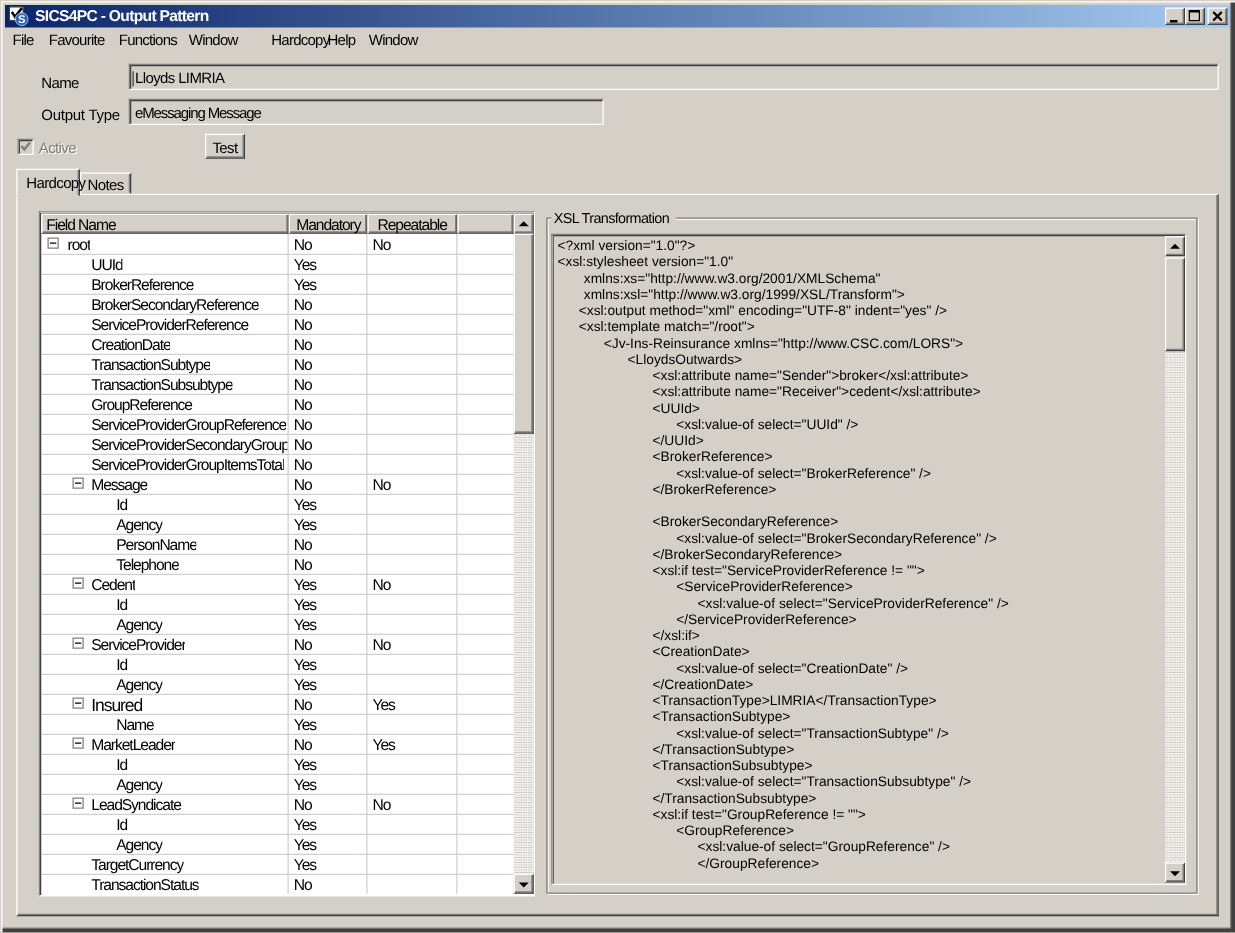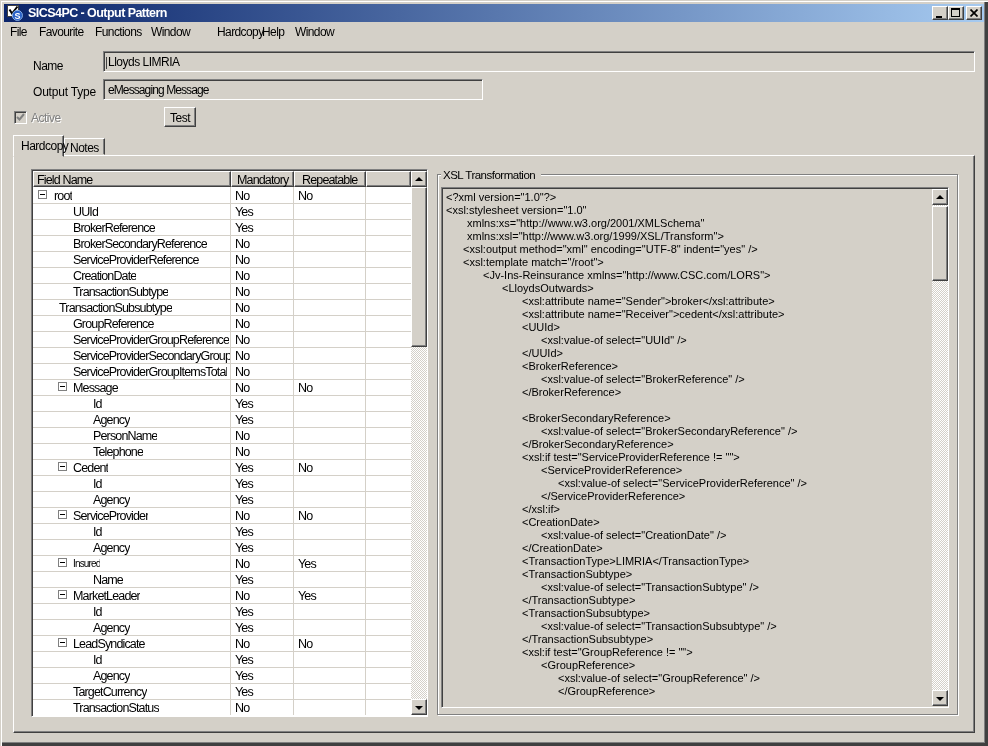--- a/index.html
+++ b/index.html
@@ -93,21 +93,21 @@
 <div class="a gridh" style="left:33px;top:251px;width:378px;z-index:6"></div>
 <div class="a txt" style="left:73px;top:253px;z-index:6;max-width:157px;overflow:hidden;letter-spacing:-0.85px;font-size:12.5px">ServiceProviderReference</div>
 <div class="a txt" style="left:235px;top:253px;z-index:6;font-size:12.5px;letter-spacing:-0.85px">No</div>
 <div class="a gridh" style="left:33px;top:267px;width:378px;z-index:6"></div>
 <div class="a txt" style="left:73px;top:269px;z-index:6;max-width:157px;overflow:hidden;letter-spacing:-0.85px;font-size:12.5px">CreationDate</div>
 <div class="a txt" style="left:235px;top:269px;z-index:6;font-size:12.5px;letter-spacing:-0.85px">No</div>
 <div class="a gridh" style="left:33px;top:283px;width:378px;z-index:6"></div>
 <div class="a txt" style="left:73px;top:285px;z-index:6;max-width:157px;overflow:hidden;letter-spacing:-0.85px;font-size:12.5px">TransactionSubtype</div>
 <div class="a txt" style="left:235px;top:285px;z-index:6;font-size:12.5px;letter-spacing:-0.85px">No</div>
 <div class="a gridh" style="left:33px;top:299px;width:378px;z-index:6"></div>
-<div class="a txt" style="left:59px;top:301px;z-index:6;max-width:157px;overflow:hidden;letter-spacing:-0.85px;font-size:12.5px">TransactionSubsubtype</div>
+<div class="a txt" style="left:73px;top:301px;z-index:6;max-width:157px;overflow:hidden;letter-spacing:-0.85px;font-size:12.5px">TransactionSubsubtype</div>
 <div class="a txt" style="left:235px;top:301px;z-index:6;font-size:12.5px;letter-spacing:-0.85px">No</div>
 <div class="a gridh" style="left:33px;top:315px;width:378px;z-index:6"></div>
 <div class="a txt" style="left:73px;top:317px;z-index:6;max-width:157px;overflow:hidden;letter-spacing:-0.85px;font-size:12.5px">GroupReference</div>
 <div class="a txt" style="left:235px;top:317px;z-index:6;font-size:12.5px;letter-spacing:-0.85px">No</div>
 <div class="a gridh" style="left:33px;top:331px;width:378px;z-index:6"></div>
 <div class="a txt" style="left:73px;top:333px;z-index:6;max-width:157px;overflow:hidden;letter-spacing:-0.85px;font-size:12.5px">ServiceProviderGroupReference</div>
 <div class="a txt" style="left:235px;top:333px;z-index:6;font-size:12.5px;letter-spacing:-0.85px">No</div>
 <div class="a gridh" style="left:33px;top:347px;width:378px;z-index:6"></div>
 <div class="a txt" style="left:73px;top:349px;z-index:6;max-width:157px;overflow:hidden;letter-spacing:-0.85px;font-size:12.5px">ServiceProviderSecondaryGroupI</div>
 <div class="a txt" style="left:235px;top:349px;z-index:6;font-size:12.5px;letter-spacing:-0.85px">No</div>
@@ -148,21 +148,21 @@
 <div class="a txt" style="left:235px;top:509px;z-index:6;font-size:12.5px;letter-spacing:-0.85px">No</div>
 <div class="a txt" style="left:298px;top:509px;z-index:6;font-size:12.5px;letter-spacing:-0.85px">No</div>
 <div class="a gridh" style="left:33px;top:523px;width:378px;z-index:6"></div>
 <div class="a txt" style="left:93px;top:525px;z-index:6;max-width:137px;overflow:hidden;letter-spacing:-0.85px;font-size:12.5px">Id</div>
 <div class="a txt" style="left:235px;top:525px;z-index:6;font-size:12.5px;letter-spacing:-0.85px">Yes</div>
 <div class="a gridh" style="left:33px;top:539px;width:378px;z-index:6"></div>
 <div class="a txt" style="left:93px;top:541px;z-index:6;max-width:137px;overflow:hidden;letter-spacing:-0.85px;font-size:12.5px">Agency</div>
 <div class="a txt" style="left:235px;top:541px;z-index:6;font-size:12.5px;letter-spacing:-0.85px">Yes</div>
 <div class="a gridh" style="left:33px;top:555px;width:378px;z-index:6"></div>
 <div class="a minus" style="left:58px;top:558px;z-index:6"></div>
-<div class="a txt" style="left:73px;top:557px;z-index:6;max-width:157px;overflow:hidden;letter-spacing:-0.85px;font-size:10px">Insured</div>
+<div class="a txt" style="left:73px;top:557px;z-index:6;max-width:157px;overflow:hidden;letter-spacing:-0.85px;font-size:14px">Insured</div>
 <div class="a txt" style="left:235px;top:557px;z-index:6;font-size:12.5px;letter-spacing:-0.85px">No</div>
 <div class="a txt" style="left:298px;top:557px;z-index:6;font-size:12.5px;letter-spacing:-0.85px">Yes</div>
 <div class="a gridh" style="left:33px;top:571px;width:378px;z-index:6"></div>
 <div class="a txt" style="left:93px;top:573px;z-index:6;max-width:137px;overflow:hidden;letter-spacing:-0.85px;font-size:12.5px">Name</div>
 <div class="a txt" style="left:235px;top:573px;z-index:6;font-size:12.5px;letter-spacing:-0.85px">Yes</div>
 <div class="a gridh" style="left:33px;top:587px;width:378px;z-index:6"></div>
 <div class="a minus" style="left:58px;top:590px;z-index:6"></div>
 <div class="a txt" style="left:73px;top:589px;z-index:6;max-width:157px;overflow:hidden;letter-spacing:-0.85px;font-size:12.5px">MarketLeader</div>
 <div class="a txt" style="left:235px;top:589px;z-index:6;font-size:12.5px;letter-spacing:-0.85px">No</div>
 <div class="a txt" style="left:298px;top:589px;z-index:6;font-size:12.5px;letter-spacing:-0.85px">Yes</div>

